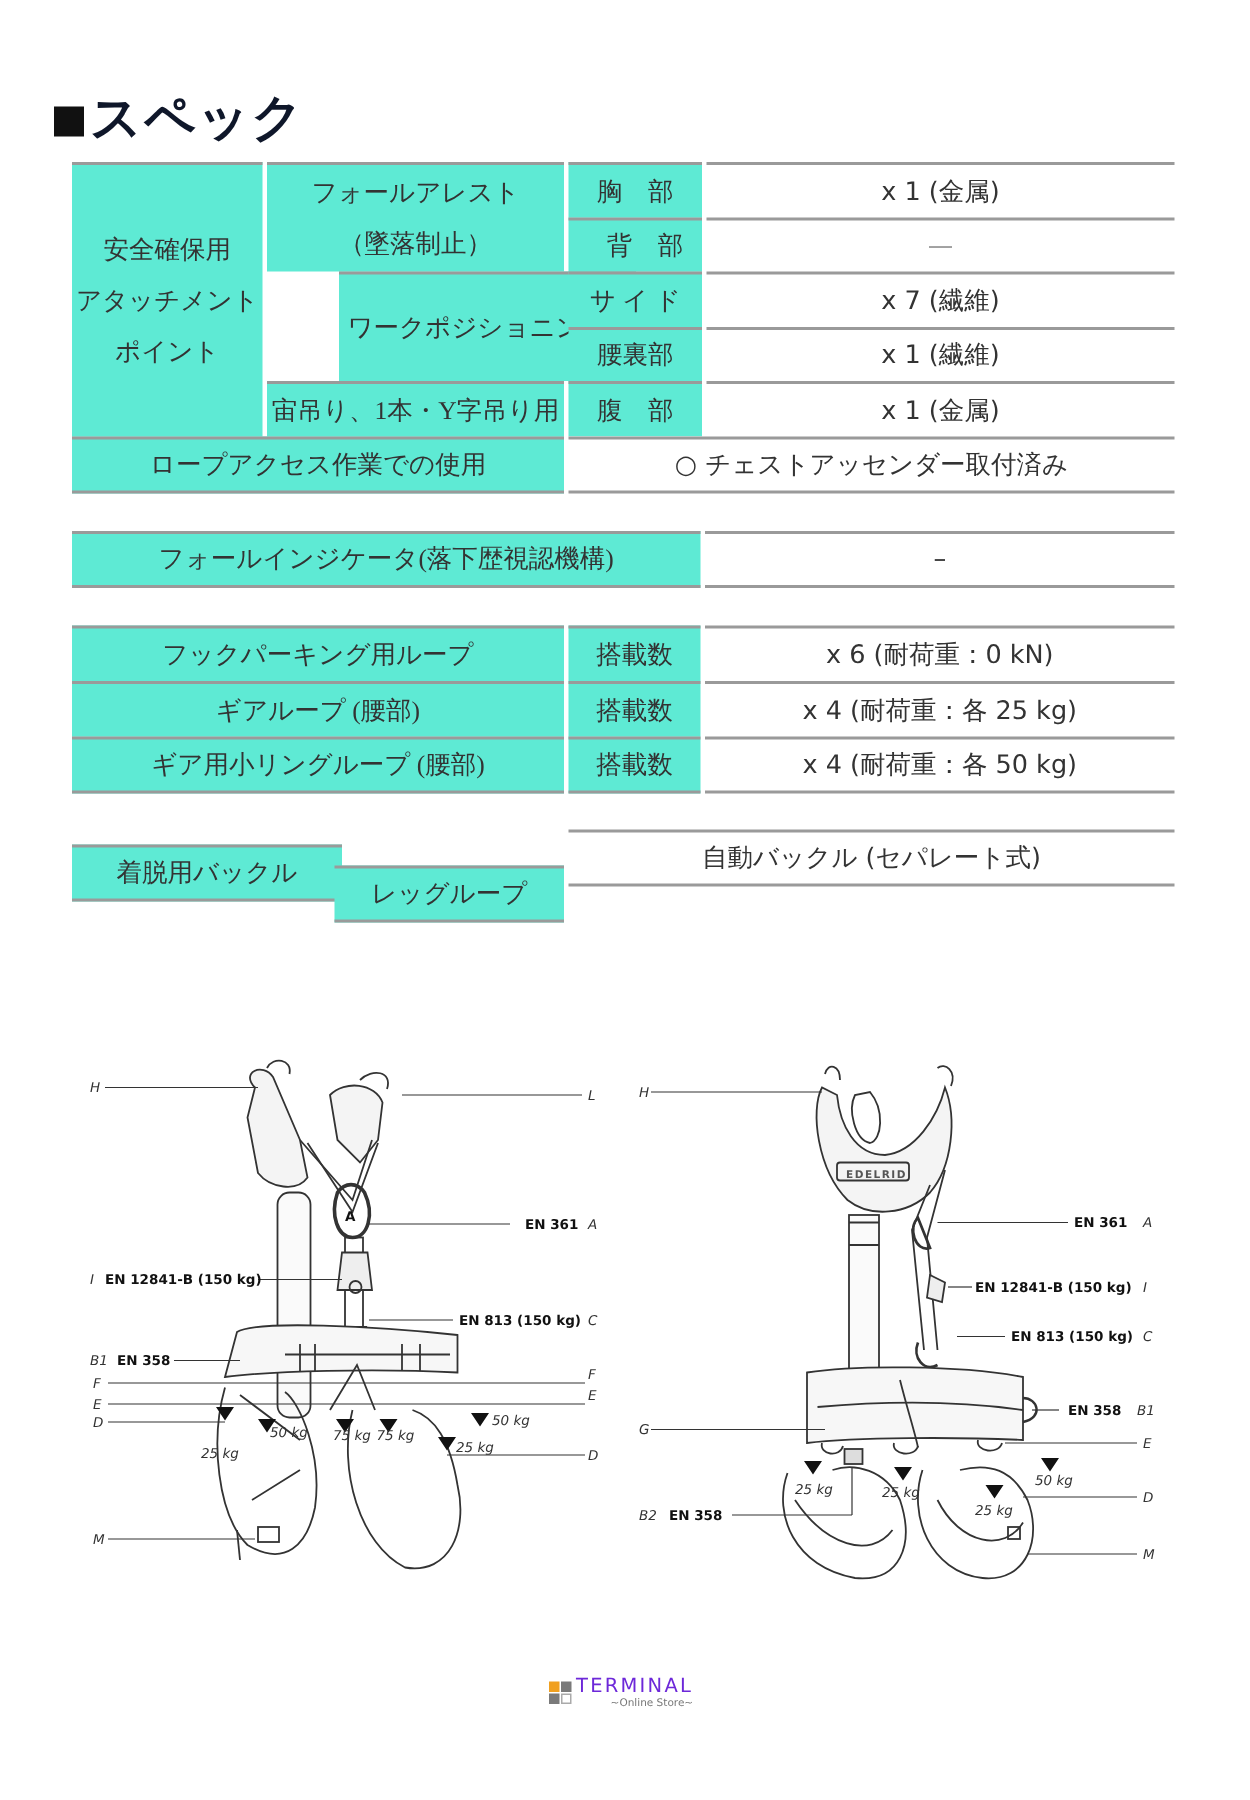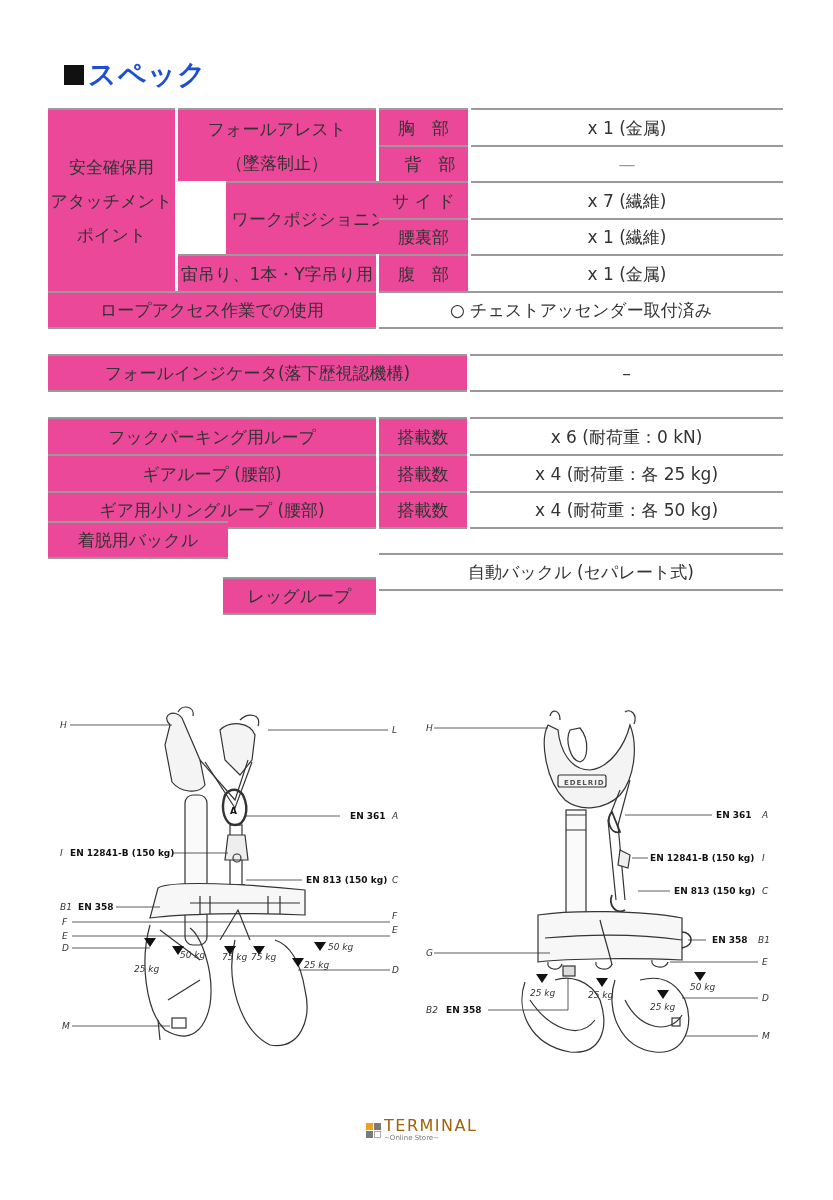--- a/index.html
+++ b/index.html
@@ -1,38 +1,38 @@
 <!DOCTYPE html>
 <html><head>
 <meta charset="utf-8">
 <style>
   html, body { margin: 0; padding: 0; background: #ffffff; }
   body { width: 833px; height: 1200px; position: relative; overflow: hidden;
          font-family: "DejaVu Sans", "Liberation Sans", sans-serif; color: #2a2a2a; }
-  .title { position: absolute; left: 64px; top: 56px; font-size: 28px; font-weight: bold; color: #1d4ed8; letter-spacing: 1px; }
+  .title { position: absolute; left: 36px; top: 56px; font-size: 34px; font-weight: bold; color: #0f172a; letter-spacing: 1px; }
   .title .sq { display: inline-block; width: 20px; height: 20px; background: #111; margin-right: 4px; vertical-align: -1px; }
   .cell { position: absolute; display: flex; align-items: center; justify-content: center;
           text-align: center; font-size: 17px; line-height: 34px; box-sizing: border-box; color: #333; }
-  .g { background: #ec4899; }
+  .g { background: #5eead4; font-family: Liberation Serif, serif; }
   .w { background: #ffffff; }
   .bt { border-top: 2px solid #9a9a9a; }
   .bb { border-bottom: 2px solid #9a9a9a; }
   .ml { line-height: 34px; flex-direction: column; }
   .ml span { display:block; }
 
   .diagram { position: absolute; }
   .lblb { font-family: "DejaVu Sans", sans-serif; font-size: 9px; font-weight: bold; fill: #111; }
   .lbli { font-family: "DejaVu Sans", sans-serif; font-size: 9px; font-style: italic; fill: #333; }
 
   .logo { position: absolute; left: 366px; top: 1118px; display: flex; align-items: center; }
   .logo .grid { display: grid; grid-template-columns: 7px 7px; grid-gap: 1px; margin-right: 3px; }
   .logo .grid div { width: 7px; height: 7px; }
   .logo .txt { display: flex; flex-direction: column; line-height: 1; }
-  .logo .main { font-size: 16px; letter-spacing: 1.5px; color: #a16207; }
-  .logo .sub { font-size: 7px; color: #777; text-align: left; margin-top: 1px; }
+  .logo .main { font-size: 13px; letter-spacing: 1.5px; color: #6d28d9; }
+  .logo .sub { font-size: 7px; color: #777; text-align: right; margin-top: 1px; }
 </style>
 </head>
 <body>
 
 <div class="title"><span class="sq"></span><span>スペック</span></div>
 
 <div>
 
   <div class="cell g bt ml" style="left:48px; top:108px; width:127px; height:183px;">
     <span>安全確保用</span>
@@ -78,21 +78,21 @@
   <div class="cell g bt" style="left:48px; top:454px; width:328px; height:37px;">ギアループ (腰部)</div>
   <div class="cell g bt" style="left:379px; top:454px; width:88px; height:37px;">搭載数</div>
   <div class="cell w bt" style="left:470px; top:454px; width:313px; height:37px;">x 4 (耐荷重：各 25 kg)</div>
 
   <div class="cell g bt bb" style="left:48px; top:491px; width:328px; height:38px;">ギア用小リングループ (腰部)</div>
   <div class="cell g bt bb" style="left:379px; top:491px; width:88px; height:38px;">搭載数</div>
   <div class="cell w bt bb" style="left:470px; top:491px; width:313px; height:38px;">x 4 (耐荷重：各 50 kg)</div>
 </div>
 
 <div>
-  <div class="cell g bt bb" style="left:48px; top:521px; width:180px; height:38px;">着脱用バックル</div>
+  <div class="cell g bt bb" style="left:48px; top:563px; width:180px; height:38px;">着脱用バックル</div>
   <div class="cell g bt bb" style="left:223px; top:553px; width:153px; height:38px;margin-top:24px;">レッグループ</div>
   <div class="cell w bt bb" style="left:379px; top:553px; width:404px; height:38px;">自動バックル (セパレート式)</div>
 </div>
 
 <svg class="diagram" style="left:50px; top:700px;" width="360" height="380" viewBox="0 0 360 380">
   <g fill="none" stroke="#333" stroke-width="1.2">
 
     <path d="M120 25 C110 15,125 8,132 18 L150 60 L155 85 C148 95,130 92,122 82 L115 45 Z" fill="#f4f4f4"></path>
     <path d="M170 30 C180 20,200 22,205 35 L202 60 L190 75 L175 60 Z" fill="#f4f4f4"></path>
     <path d="M128 12 C132 4,145 6,143 16"></path>

